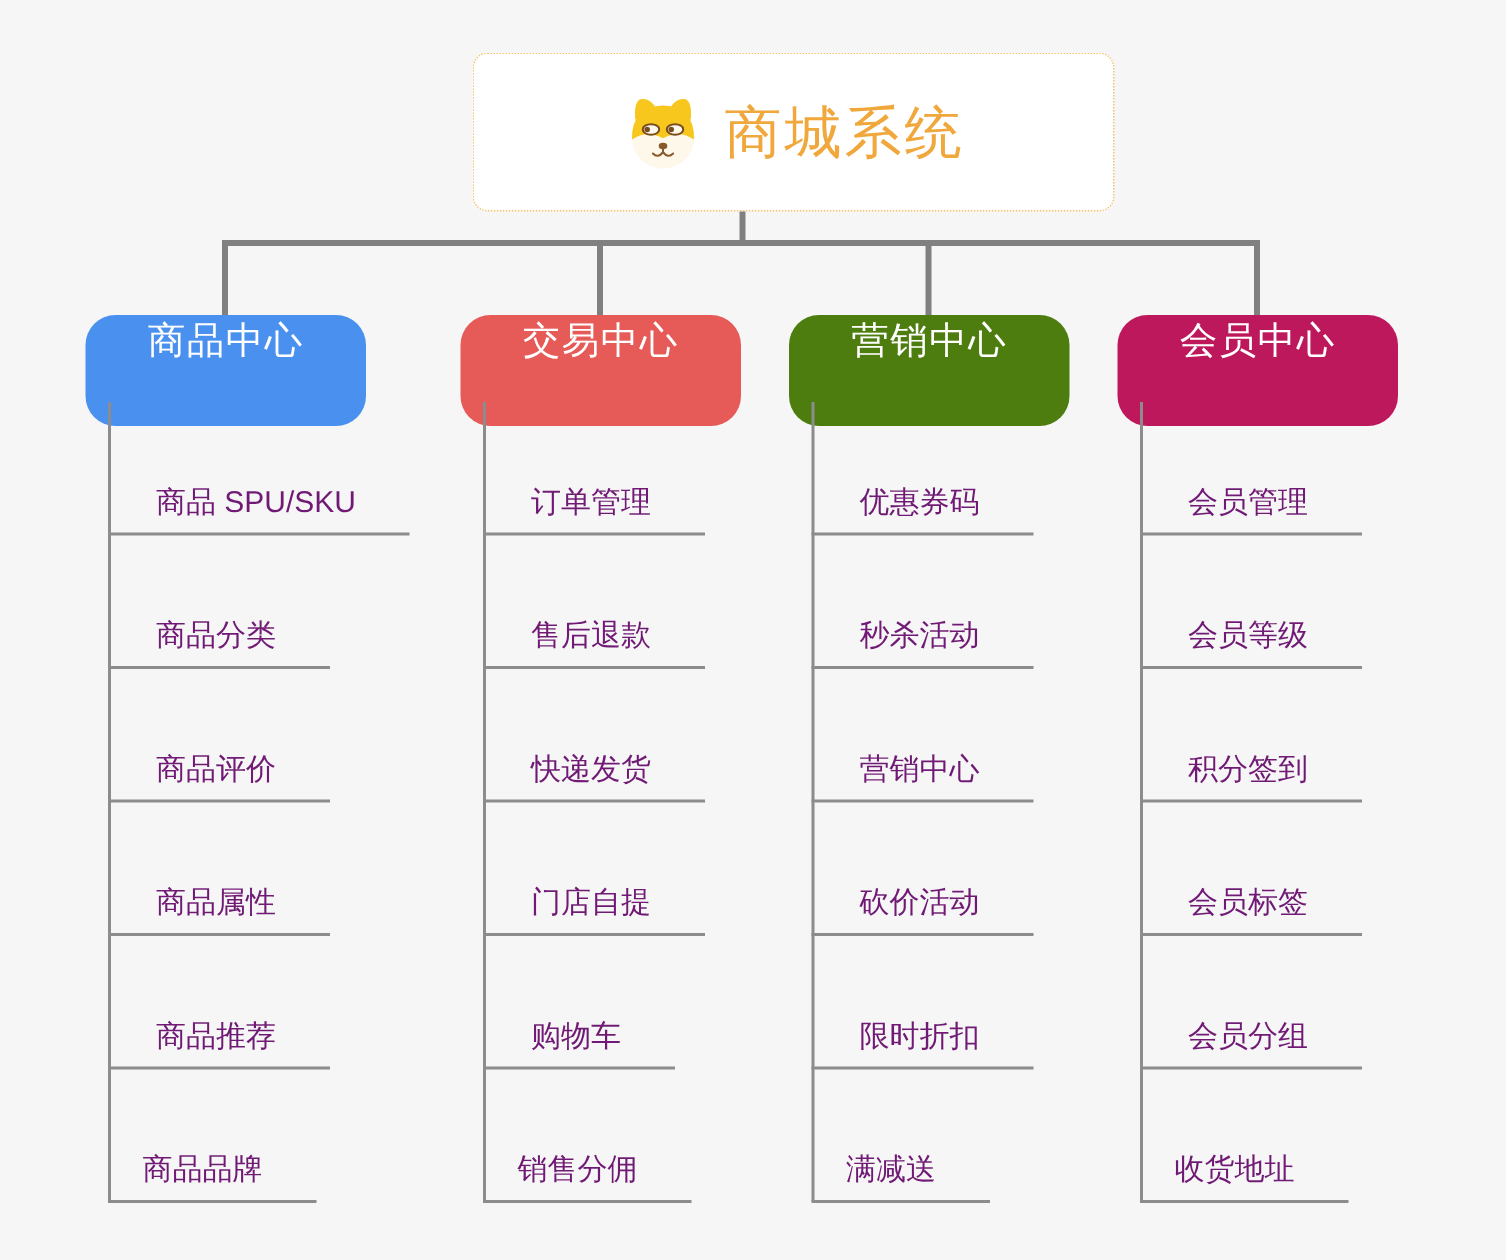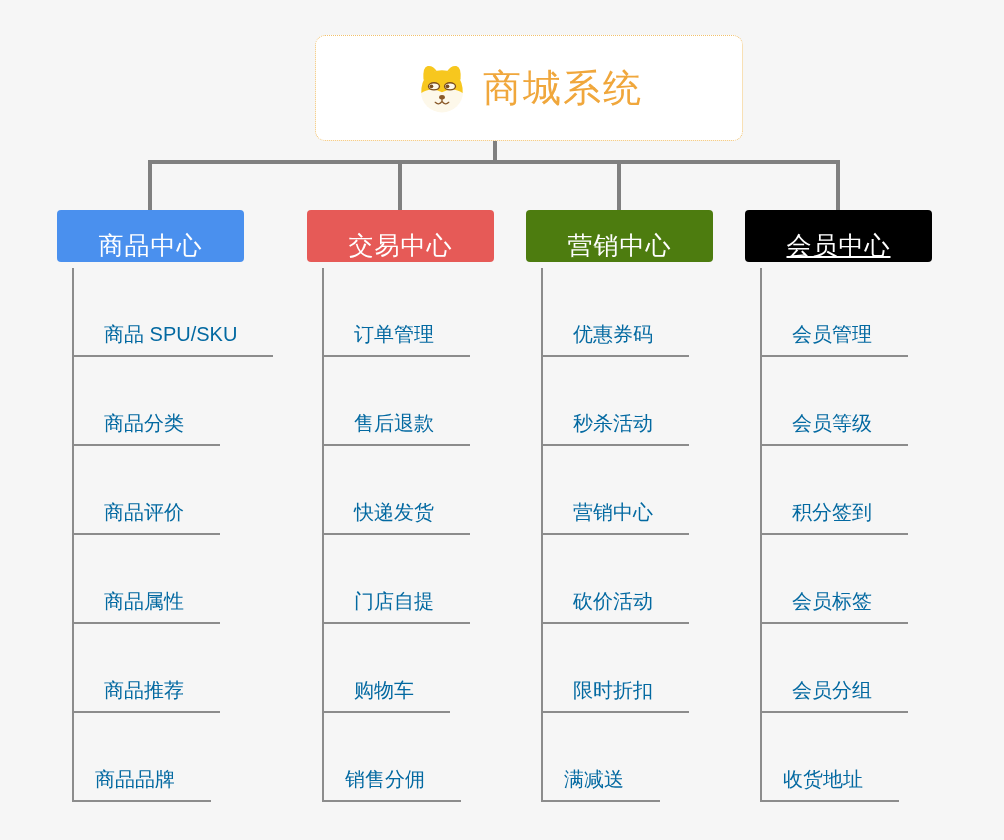--- a/index.html
+++ b/index.html
@@ -25,40 +25,40 @@
 
   
   .line{position:absolute;background:#808080;}
   .stem{left:493px;top:141px;width:4px;height:21px;}
   .bus{left:148px;top:160px;width:692px;height:4px;}
   .drop{top:160px;width:4px;height:50px;}
   .drop.d0{left:148px;} .drop.d1{left:398px;} .drop.d2{left:617px;} .drop.d3{left:836px;}
 
   
   .branch-box{
-    position:absolute;top:210px;width:187px;height:52px;border-radius:4px;
-    display:flex;align-items:flex-end;justify-content:center;
+    position:absolute;top:210px;width:187px;height:74px;border-radius:20px;
+    display:flex;align-items:flex-start;justify-content:center;
     color:#ffffff;font-size:25px;letter-spacing:1px;white-space:nowrap;
   }
   .branch-box.b0{left:57px;background:#4a90ee;}
   .branch-box.b1{left:307px;background:#e65a57;}
   .branch-box.b2{left:526px;background:#4d7c0f;}
-  .branch-box.b3{left:745px;background:#000000;text-decoration:underline;}
+  .branch-box.b3{left:745px;background:#be185d;}
 
   
   .rail{position:absolute;top:268px;width:2px;height:533px;background:#8c8c8c;}
   .rail.b0{left:72px;} .rail.b1{left:322px;} .rail.b2{left:541px;} .rail.b3{left:760px;}
 
   
   .leaf{
     position:absolute;height:40px;box-sizing:border-box;
     display:flex;align-items:flex-end;
     padding:0 36px 7px 32px;
     border-bottom:2px solid #8c8c8c;
-    font-size:20px;color:#0369a1;white-space:nowrap;
+    font-size:20px;color:#701a75;white-space:nowrap;
   }
   .leaf.b0{left:72px;} .leaf.b1{left:322px;} .leaf.b2{left:541px;} .leaf.b3{left:760px;}
   .leaf.r0{top:317px;} .leaf.r1{top:406px;justify-content:center;} .leaf.r2{top:495px;}
   .leaf.r3{top:584px;} .leaf.r4{top:673px;} .leaf.r5{top:762px;padding-left:23px;}
 </style>
 </head>
 <body>
 
 <div class="canvas">
 

